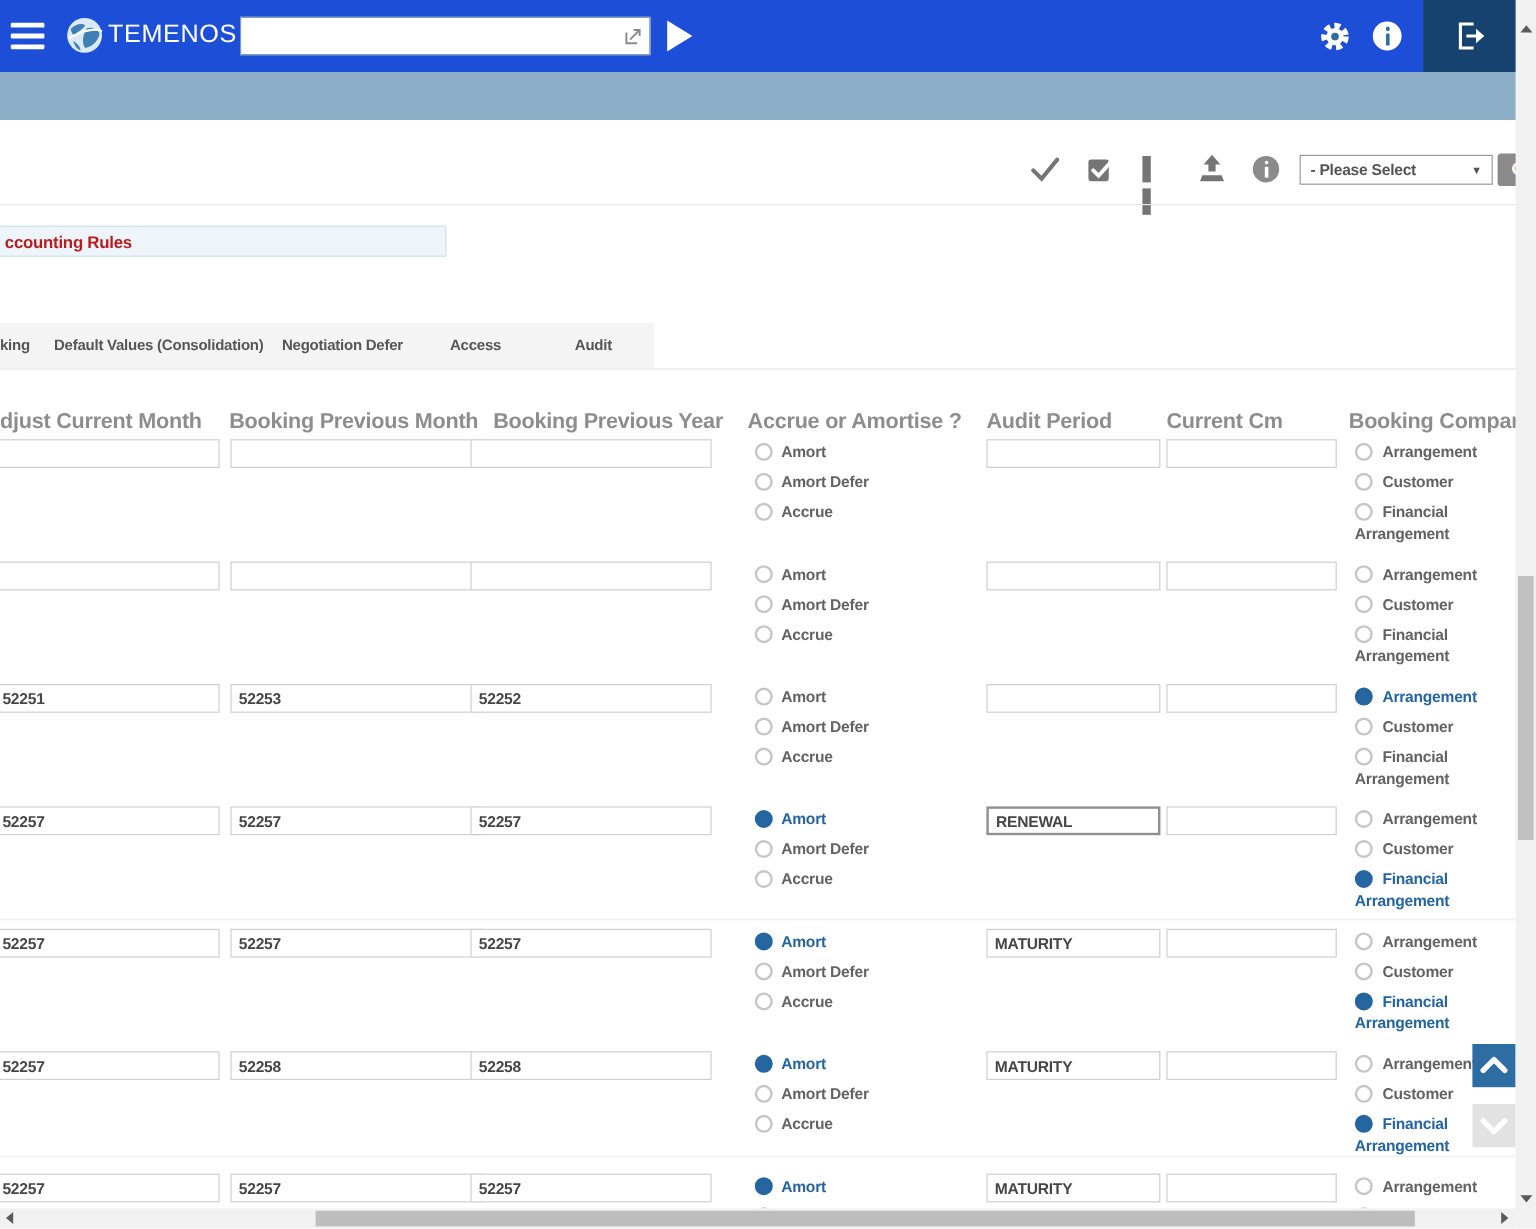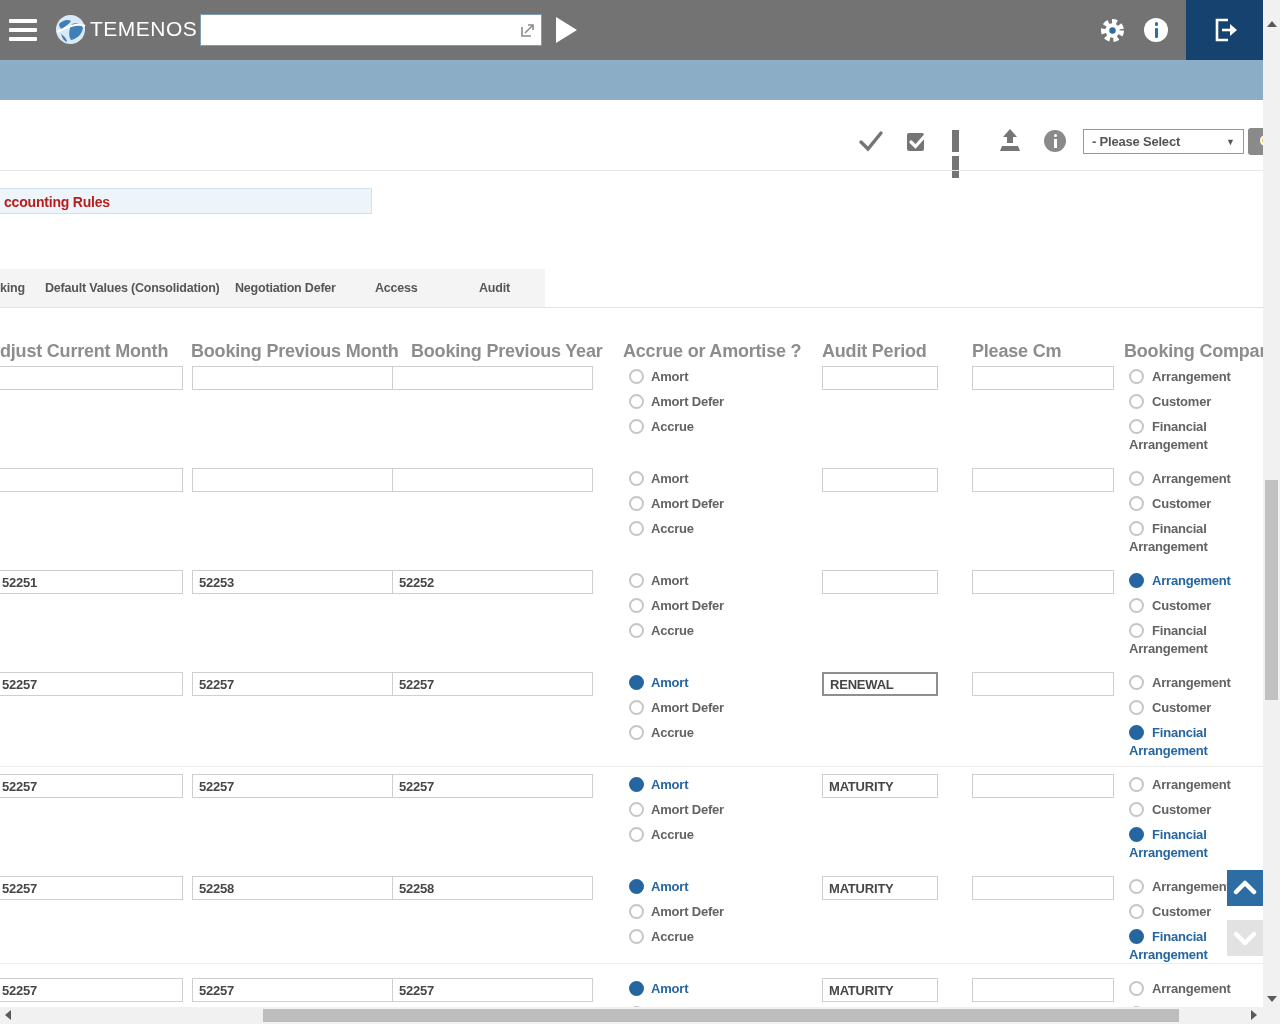--- a/index.html
+++ b/index.html
@@ -1,20 +1,20 @@
 <!DOCTYPE html>
 <html><head>
 <meta charset="utf-8">
 <style>
   html,body{margin:0;padding:0;background:#fff;}
   body{font-family:"Liberation Sans",sans-serif;}
   #app{position:relative;width:1280px;height:1024px;background:#fff;overflow:hidden;}
 
   
-  .topbar{position:absolute;left:0;top:0;width:1264px;height:72px;background:#737373;}
+  .topbar{position:absolute;left:0;top:0;width:1264px;height:72px;background:#1d4ed8;}
   .burger{position:absolute;left:9px;top:19px;width:28px;height:22px;cursor:pointer;}
   .burger i{display:block;height:4px;background:#fff;border-radius:1px;margin-bottom:5px;}
   .brand-globe{position:absolute;left:55px;top:14px;}
   .brand-name{position:absolute;left:90px;top:17px;color:#fff;font-size:21px;letter-spacing:.5px;}
   .search-box{position:absolute;left:200px;top:14px;width:342px;height:32px;background:#fff;border:1px solid #7f9cb5;box-sizing:border-box;}
   .search-box input{position:absolute;left:4px;top:2px;width:310px;height:24px;border:0;outline:none;font:13px "Liberation Sans",sans-serif;color:#444;}
   .search-launch{position:absolute;right:5px;top:7px;}
   .run-btn{position:absolute;left:556px;top:17px;width:0;height:0;border-left:21px solid #fff;border-top:13px solid transparent;border-bottom:13px solid transparent;cursor:pointer;}
   .gear-btn{position:absolute;left:1099px;top:17px;cursor:pointer;}
   .hinfo-btn{position:absolute;left:1144px;top:18px;width:24px;height:24px;background:#fff;border-radius:50%;cursor:pointer;}
@@ -59,21 +59,21 @@
 
   
   #rows{position:absolute;left:0;top:0;width:1264px;height:1007px;overflow:hidden;}
   .rowline{position:absolute;left:0;width:1264px;height:1px;background:#ededed;}
   .row{position:absolute;left:0;width:1264px;height:102px;}
   .cell{position:absolute;top:0;height:24px;border:1px solid #cfcfcf;background:#fff;
         font:bold 13px "Liberation Sans",sans-serif;color:#464646;padding:0 6px;box-sizing:border-box;outline:none;letter-spacing:-.2px;}
   .cell.c1{left:-8px;width:191px;padding-left:9px;}
   .cell.c2{left:192px;width:211px;}
   .cell.c3{left:392px;width:201px;}
-  .cell.c5{left:822px;width:116px;}
+  .cell.c5{left:822px;width:145px;}
   .cell.c6{left:972px;width:142px;}
   .cell.focused{border:2px solid #8f8f8f;}
   .radio{position:absolute;width:15px;height:15px;border-radius:50%;border:2px solid #c6c6c6;background:#fff;box-sizing:border-box;cursor:pointer;}
   .radio.sel{border-color:#2565a0;background:#2565a0;}
   .rlabel{position:absolute;font:bold 13px/18px "Liberation Sans",sans-serif;color:#636363;letter-spacing:-.2px;white-space:nowrap;}
   .rlabel.sel{color:#2565a0;}
   .a-r0{left:629px;top:3px;}.a-r1{left:629px;top:28px;}.a-r2{left:629px;top:53px;}
   .a-l0{left:651px;top:2px;}.a-l1{left:651px;top:27px;}.a-l2{left:651px;top:52px;}
   .c-r0{left:1129px;top:3px;}.c-r1{left:1129px;top:28px;}.c-r2{left:1129px;top:53px;}
   .c-l0{left:1152px;top:2px;}.c-l1{left:1152px;top:27px;}
@@ -258,21 +258,21 @@
   <span class="tab tab1">Default Values (Consolidation)</span>
   <span class="tab tab2">Negotiation Defer</span>
   <span class="tab tab3">Access</span>
   <span class="tab tab4">Audit</span>
 
   <span class="colhead ch0">djust Current Month</span>
   <span class="colhead ch1">Booking Previous Month</span>
   <span class="colhead ch2">Booking Previous Year</span>
   <span class="colhead ch3">Accrue or Amortise ?</span>
   <span class="colhead ch4">Audit Period</span>
-  <span class="colhead ch5">Please Cm</span>
+  <span class="colhead ch5">Current Cm</span>
   <span class="colhead ch6">Booking Company</span>
 
   <div class="float-up">
     <svg width="24" height="20" viewBox="0 0 24 20">
       <path d="M3 14 L12 5 L21 14" stroke="#fff" stroke-width="4.5" fill="none" stroke-linecap="round" stroke-linejoin="round"></path>
     </svg>
   </div>
   <div class="float-down">
     <svg width="24" height="20" viewBox="0 0 24 20">
       <path d="M3 6 L12 15 L21 6" stroke="#fff" stroke-width="4.5" fill="none" stroke-linecap="round" stroke-linejoin="round"></path>

